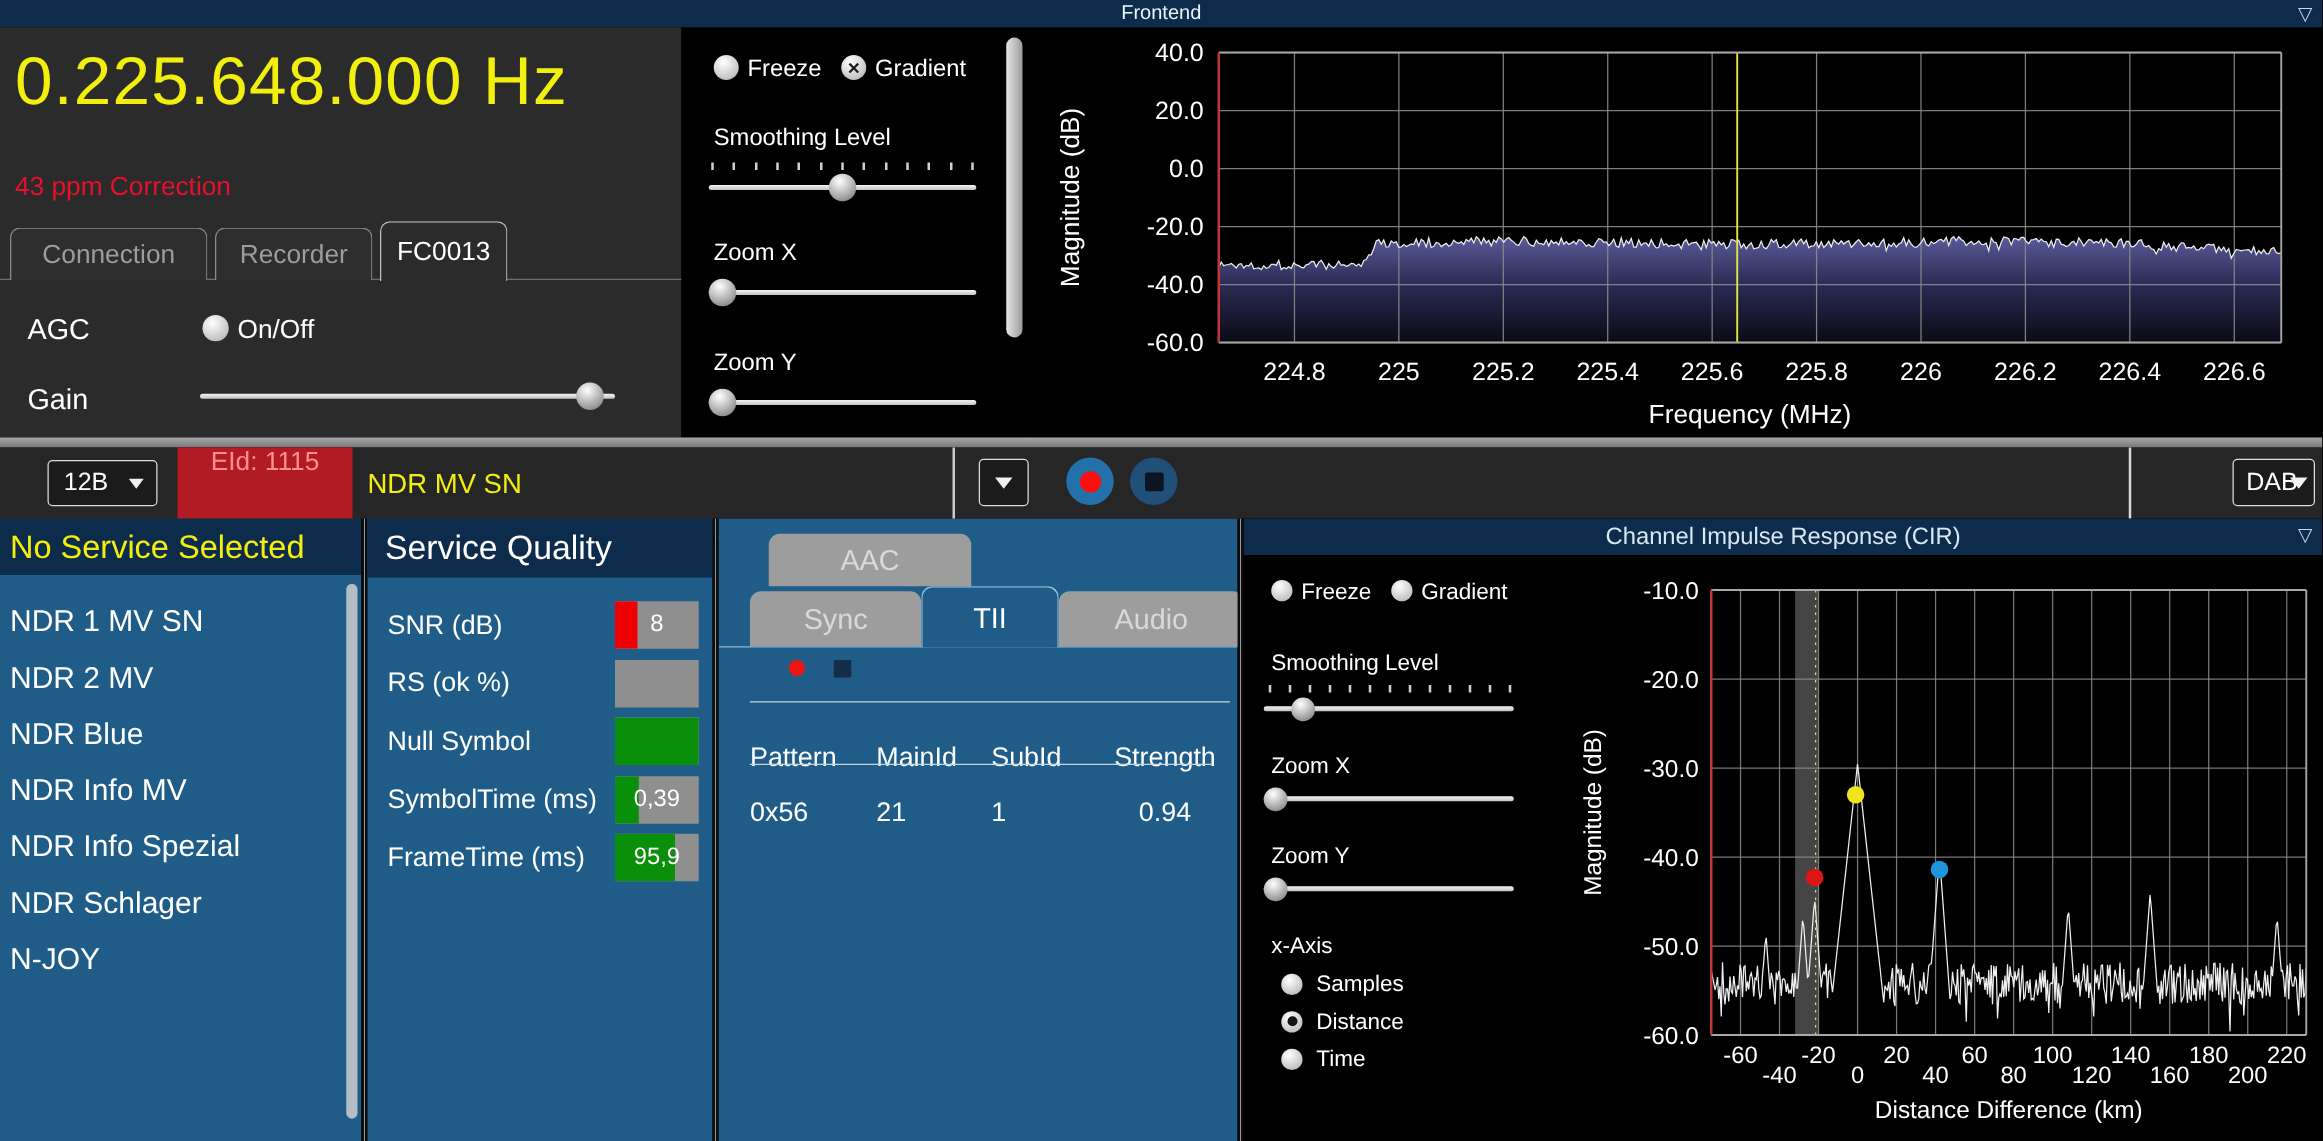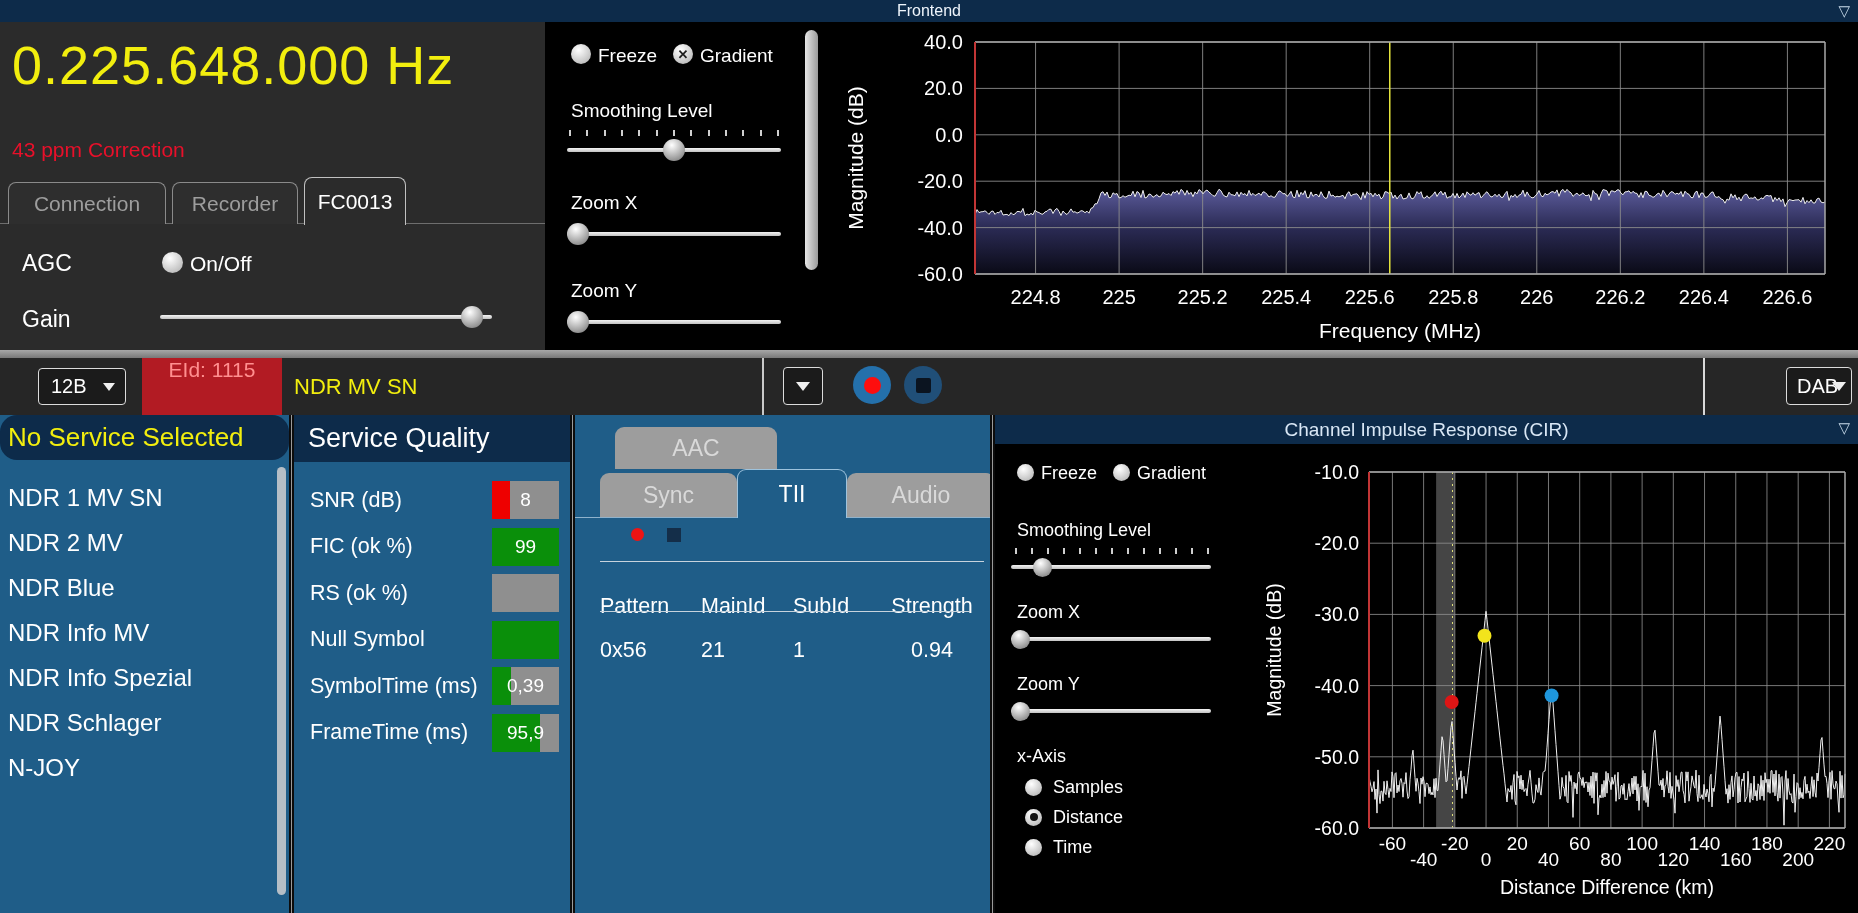--- a/index.html
+++ b/index.html
@@ -199,21 +199,21 @@
       <span style="width:15px;height:15px;border-radius:2px;background:#0b1420;"></span>
     </div>
     <div class="abs" style="left:1703px;top:0;width:2px;height:57px;background:#d8d8d8;"></div>
     <div class="abs combo" style="left:1786px;top:9px;width:66px;height:38px;">
       <span style="padding-left:10px;font-size:20px;">DAB</span>
       <span class="tri" style="position:absolute;right:5px;"></span>
     </div>
   </div>
 
   <div class="abs" style="left:0;top:415px;width:289px;height:498px;background:var(--blue);">
-    <div class="panelhdr abs" style="left:0;top:0;width:289px;height:45px;border-radius:17px;">
+    <div class="panelhdr abs" style="left:0;top:0;width:289px;height:45px;">
       <span style="padding-left:8px;color:var(--yellow);font-size:26px;white-space:nowrap;">No Service Selected</span>
     </div>
     <div class="abs" style="left:0;top:60px;right:16px;" id="service-list">
         <div class="svc">NDR 1 MV SN</div>
         <div class="svc">NDR 2 MV</div>
         <div class="svc">NDR Blue</div>
         <div class="svc">NDR Info MV</div>
         <div class="svc">NDR Info Spezial</div>
         <div class="svc">NDR Schlager</div>
         <div class="svc">N-JOY</div>
@@ -226,27 +226,20 @@
   <div class="abs" style="left:294px;top:415px;width:276px;height:498px;background:var(--blue);">
     <div class="panelhdr abs" style="left:0;top:0;width:276px;height:47px;">
       <span style="padding-left:14px;font-size:27px;">Service Quality</span>
     </div>
     <div class="abs" style="left:0;top:62px;width:276px;" id="sq-rows">
         <div class="sqrow">
           <span class="sqlbl">SNR (dB)</span>
           <span class="sqbar">
             <span class="sqfill" style="width: 27%; background: rgb(238, 0, 0);"></span>
             <span class="sqval">8</span>
-          </span>
-        </div>
-        <div class="sqrow">
-          <span class="sqlbl">FIC (ok %)</span>
-          <span class="sqbar">
-            <span class="sqfill" style="width: 100%; background: rgb(10, 143, 10);"></span>
-            <span class="sqval">99</span>
           </span>
         </div>
         <div class="sqrow">
           <span class="sqlbl">RS (ok %)</span>
           <span class="sqbar">
             <span class="sqfill" style="width: 0%; background: rgb(10, 143, 10);"></span>
             <span class="sqval"></span>
           </span>
         </div>
         <div class="sqrow">

